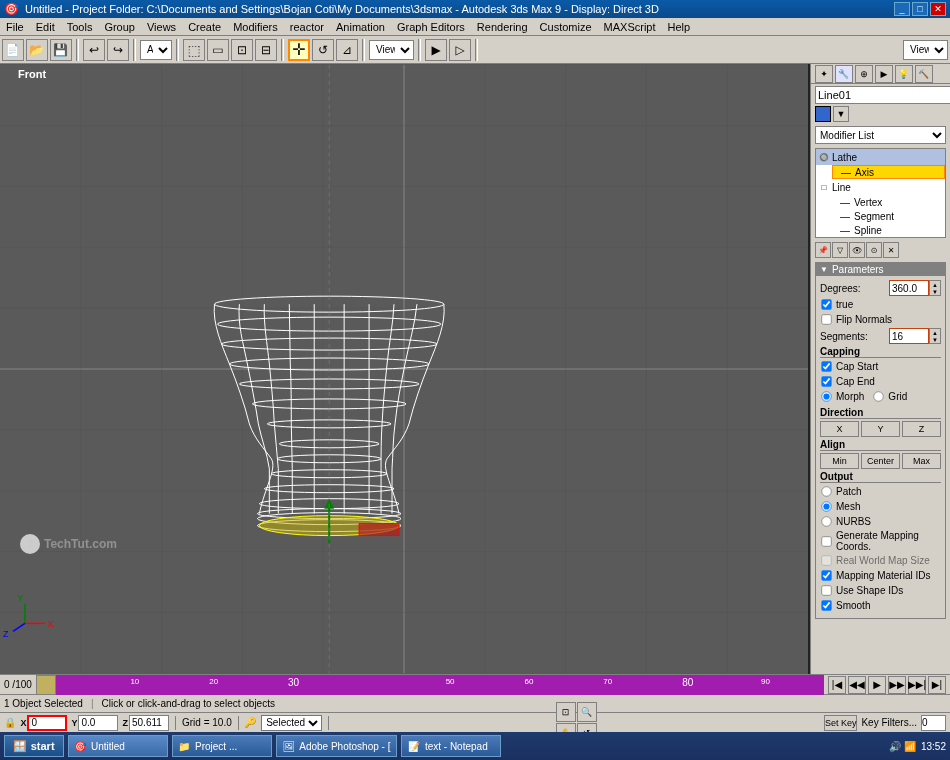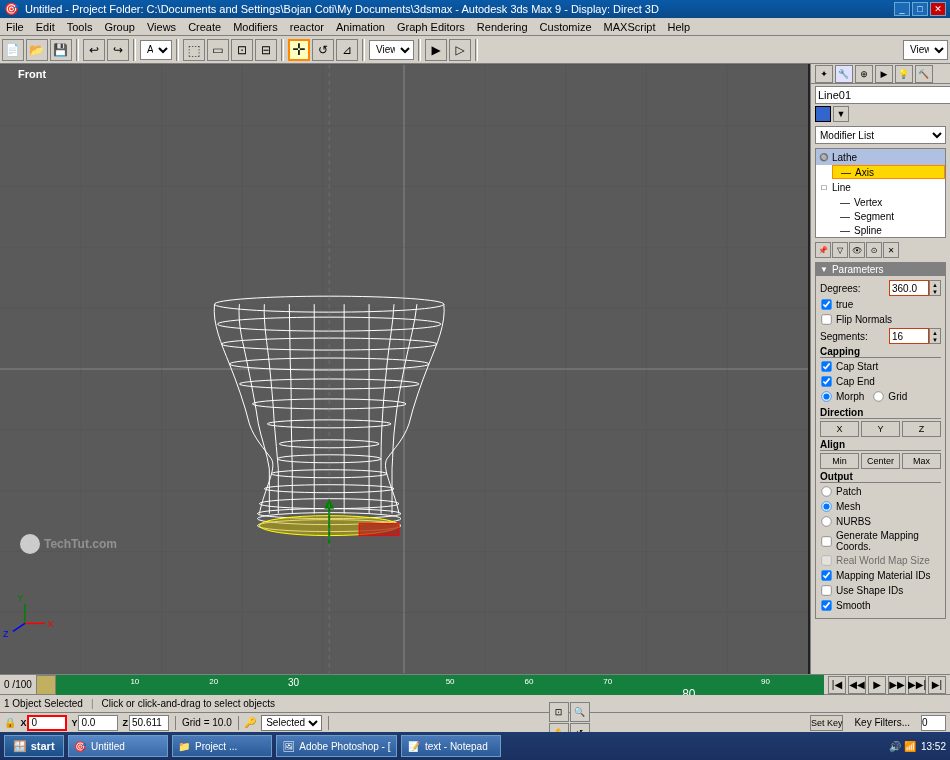--- a/index.html
+++ b/index.html
@@ -721,31 +721,31 @@
       </div>
     </div>
   </div>
 </div>
 
 <div id="timeline-area">
   <div style="padding: 0 4px; font-size:10px; display:flex; align-items:center;">
     <span>0 / </span>
     <span>100</span>
   </div>
-  <div id="timeline-ruler" style="flex:1; height:20px; background:#15803d; position:relative; cursor:pointer;">
+  <div id="timeline-ruler" style="flex:1; height:20px; background:#a21caf; position:relative; cursor:pointer;">
 
     <span style="position:absolute;top:2px;left:2%;font-size:8px;color:white;">0</span>
     <span style="position:absolute;top:2px;left:12%;font-size:8px;color:white;">10</span>
     <span style="position:absolute;top:2px;left:22%;font-size:8px;color:white;">20</span>
     <span style="position:absolute;top:2px;left:32%;font-size:10px;color:white;">30</span>
     <span style="position:absolute;top:18px;left:42%;font-size:8px;color:white;">40</span>
     <span style="position:absolute;top:2px;left:52%;font-size:8px;color:white;">50</span>
     <span style="position:absolute;top:2px;left:62%;font-size:8px;color:white;">60</span>
     <span style="position:absolute;top:2px;left:72%;font-size:8px;color:white;">70</span>
-    <span style="position:absolute;top:12px;left:82%;font-size:12px;color:white;">80</span>
+    <span style="position:absolute;top:2px;left:82%;font-size:10px;color:white;">80</span>
     <span style="position:absolute;top:2px;left:92%;font-size:8px;color:white;">90</span>
     <div style="position:absolute;top:0;left:0;width:20px;height:100%;background:#c0b060;border:1px solid #808080;cursor:ew-resize;"></div>
   </div>
   <div id="playback-controls">
     <div class="play-btn">|◀</div>
     <div class="play-btn">◀◀</div>
     <div class="play-btn">▶</div>
     <div class="play-btn">▶▶</div>
     <div class="play-btn">▶▶|</div>
     <div class="play-btn">▶|</div>
@@ -780,21 +780,21 @@
     <option>Selected</option>
   </select>
   <div class="bottom-sep"></div>
 
   <div class="nav-cluster">
     <div class="nav-btn">⊡</div>
     <div class="nav-btn">🔍</div>
     <div class="nav-btn">✋</div>
     <div class="nav-btn">↺</div>
   </div>
-  <div style="margin-left:auto; display:flex; align-items:center; gap:11px;">
+  <div style="margin-left:auto; display:flex; align-items:center; gap:4px;">
     <div class="small-btn">Set Key</div>
     <span>Key Filters...</span>
     <input type="text" value="0" style="width: 25px; height: 16px; font-size: 10px; border: 1px solid rgb(128, 128, 128);">
   </div>
 </div>
 
 <div id="taskbar">
   <div id="start-btn">
     <span>🪟</span>
     <span>start</span>

